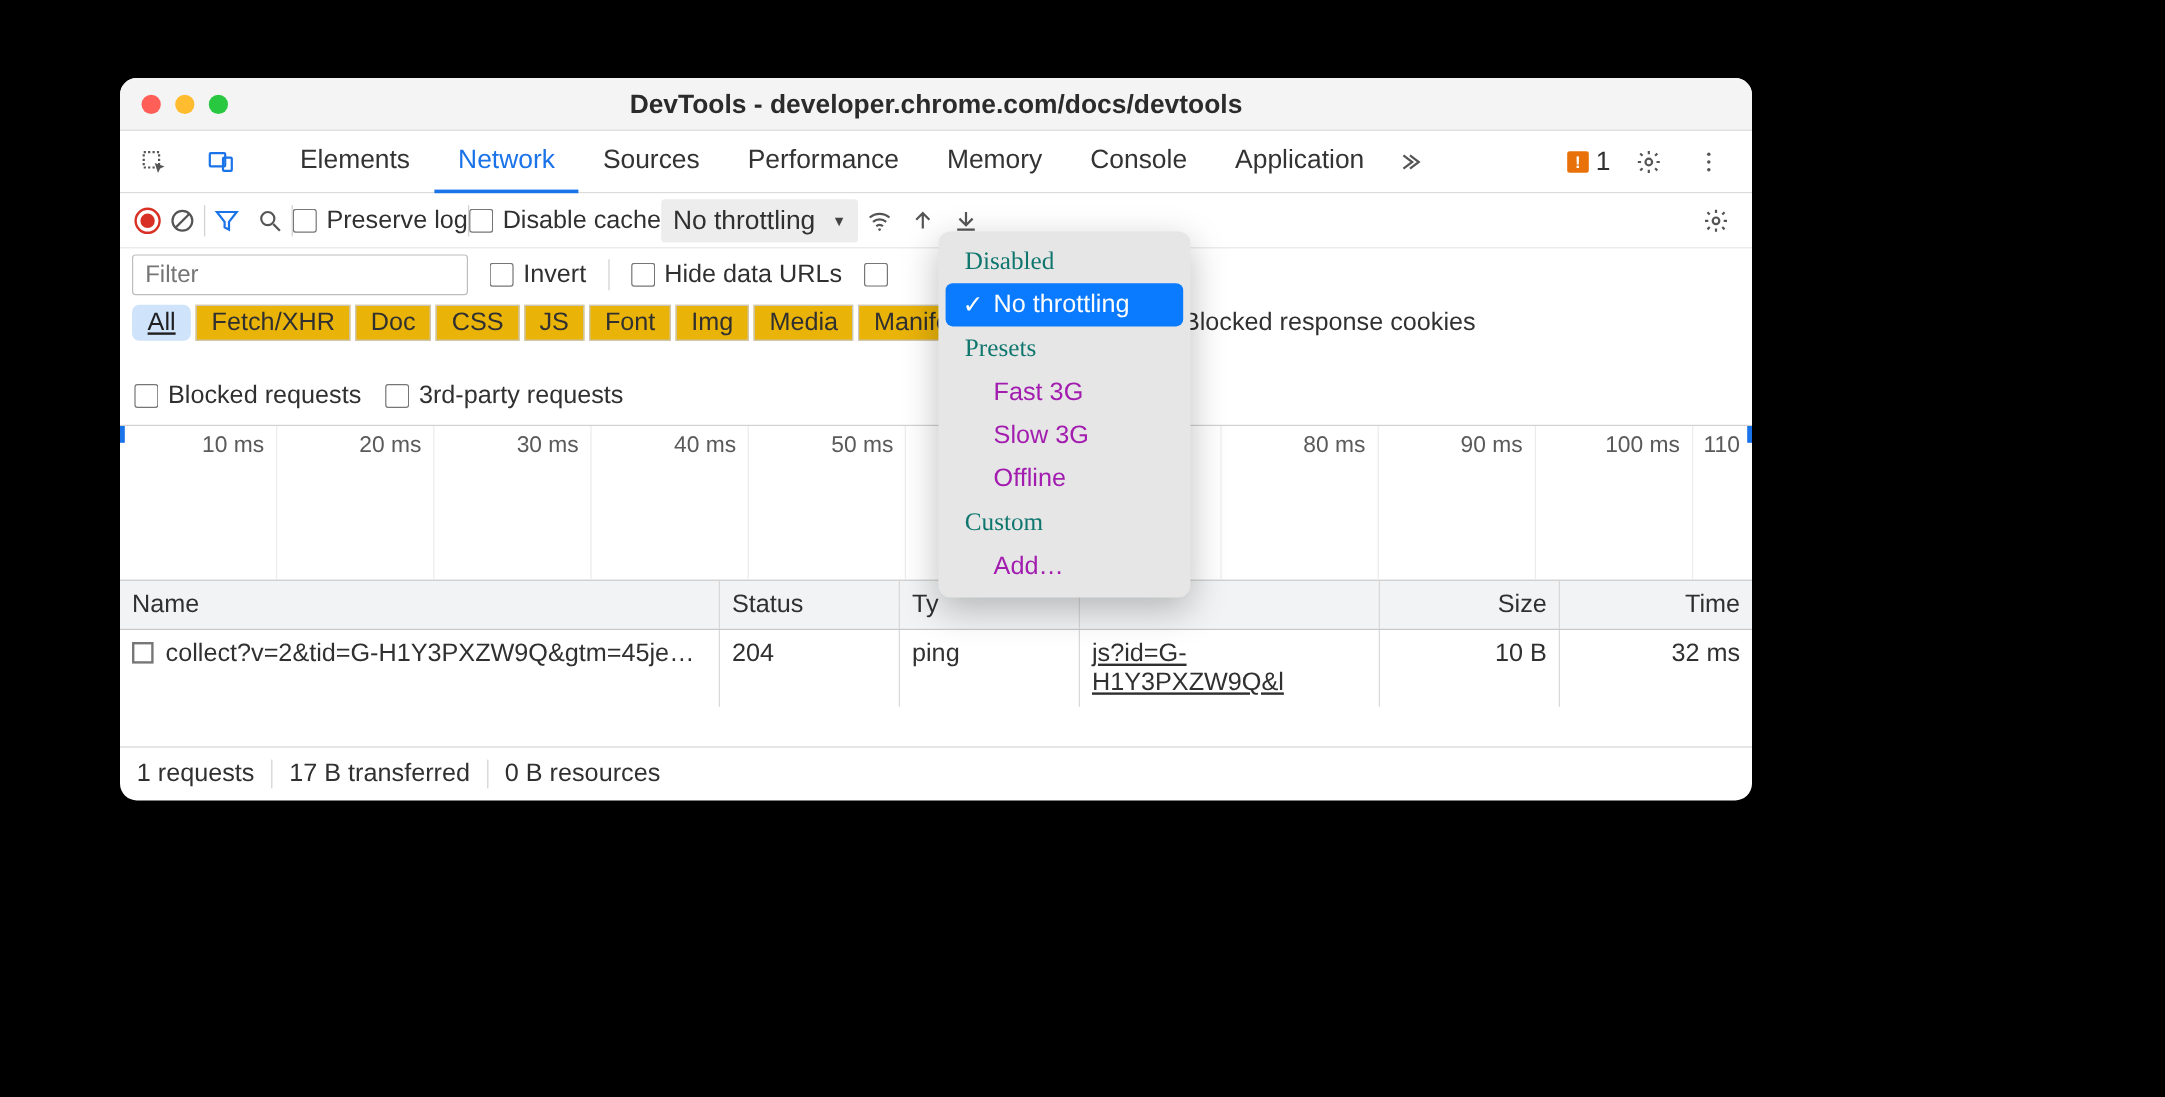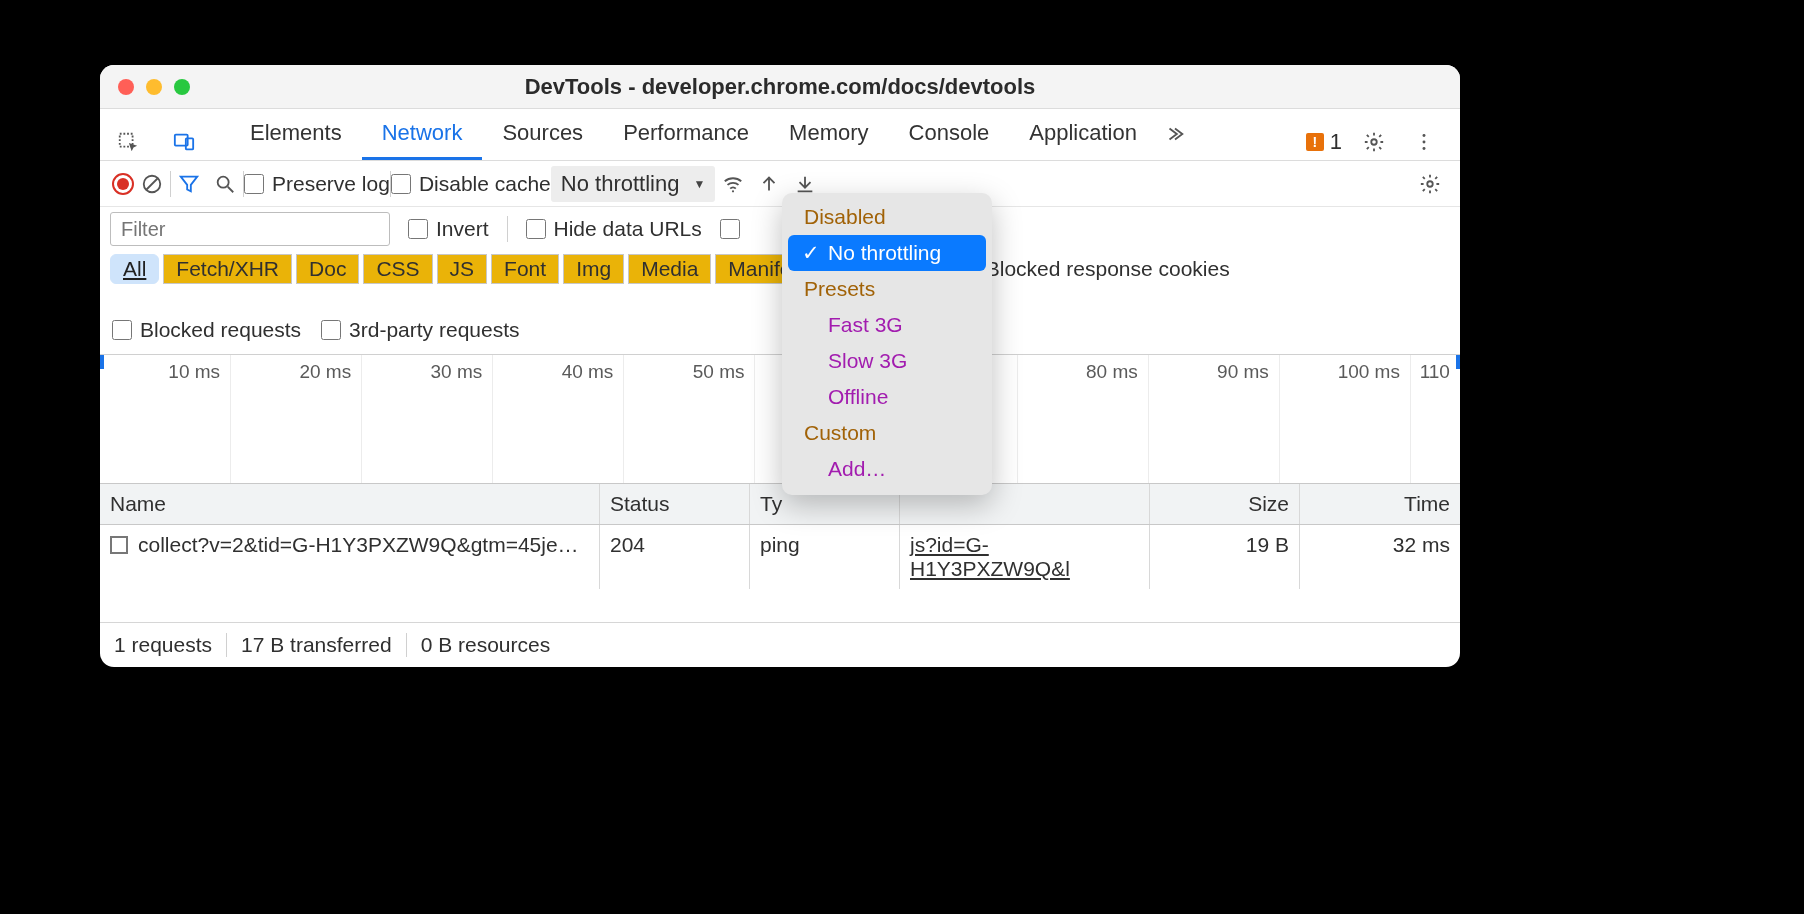--- a/index.html
+++ b/index.html
@@ -39,21 +39,21 @@
   }
   .traffic span {
     width: 16px; height: 16px; border-radius: 50%;
     display: inline-block;
   }
   .red { background:#ff5f57; }
   .yellow { background:#febc2e; }
   .green { background:#28c840; }
   .title { flex:1; text-align:center; font-weight:600; font-size:22px; color:#2b2b2b;}
   .tabbar {
-    display:flex; align-items:flex-end;
+    display:flex; align-items:center;
     height:52px;
     border-bottom:1px solid #dcdcdc;
     padding: 0 10px;
     gap: 20px;
   }
   .iconbtn {
     width:36px;height:36px; display:flex;align-items:center;justify-content:center;
     color:#555; border-radius:4px;
   }
   .iconbtn svg { width:22px; height:22px; }
@@ -132,21 +132,21 @@
   
   .popup {
     position:absolute;
     background:#e6e6e6;
     border-radius:10px;
     box-shadow:0 10px 30px rgba(0,0,0,.25);
     padding:6px 0 8px;
     width:210px;
     font-size:21px;
   }
-  .popup .section { color:#a16207; padding:6px 22px;}
+  .popup .section { color:#0f766e; padding:6px 22px;font-family:Liberation Serif, serif;}
   .popup .item {
     padding:6px 22px 6px 46px; color:#a21caf; position:relative;
   }
   .popup .item.selected {
     background:#0a7aff; color:#fff; margin:0 6px; border-radius:6px; padding-left:40px;
   }
   .popup .item.selected::before {
     content:'✓'; position:absolute; left:14px; color:#fff;
   }
   svg { stroke: currentColor; fill:none; stroke-width:2; }
@@ -342,21 +342,21 @@
     <div class="th col-init"></div>
     <div class="th col-size">Size</div>
     <div class="th col-time">Time</div>
   </div>
   <div class="table-body">
     <div class="row">
       <div class="td col-name"><span class="rowcbx"></span><span>collect?v=2&amp;tid=G-H1Y3PXZW9Q&amp;gtm=45je…</span></div>
       <div class="td col-status">204</div>
       <div class="td col-type">ping</div>
       <div class="td col-init"><span class="initiator">js?id=G-H1Y3PXZW9Q&amp;l</span></div>
-      <div class="td col-size">19 B</div>
+      <div class="td col-size">10 B</div>
       <div class="td col-time">32 ms</div>
     </div>
   </div>
 
   <div class="statusbar">
     <span>1 requests</span>
     <div class="divider"></div>
     <span>17 B transferred</span>
     <div class="divider"></div>
     <span>0 B resources</span>

